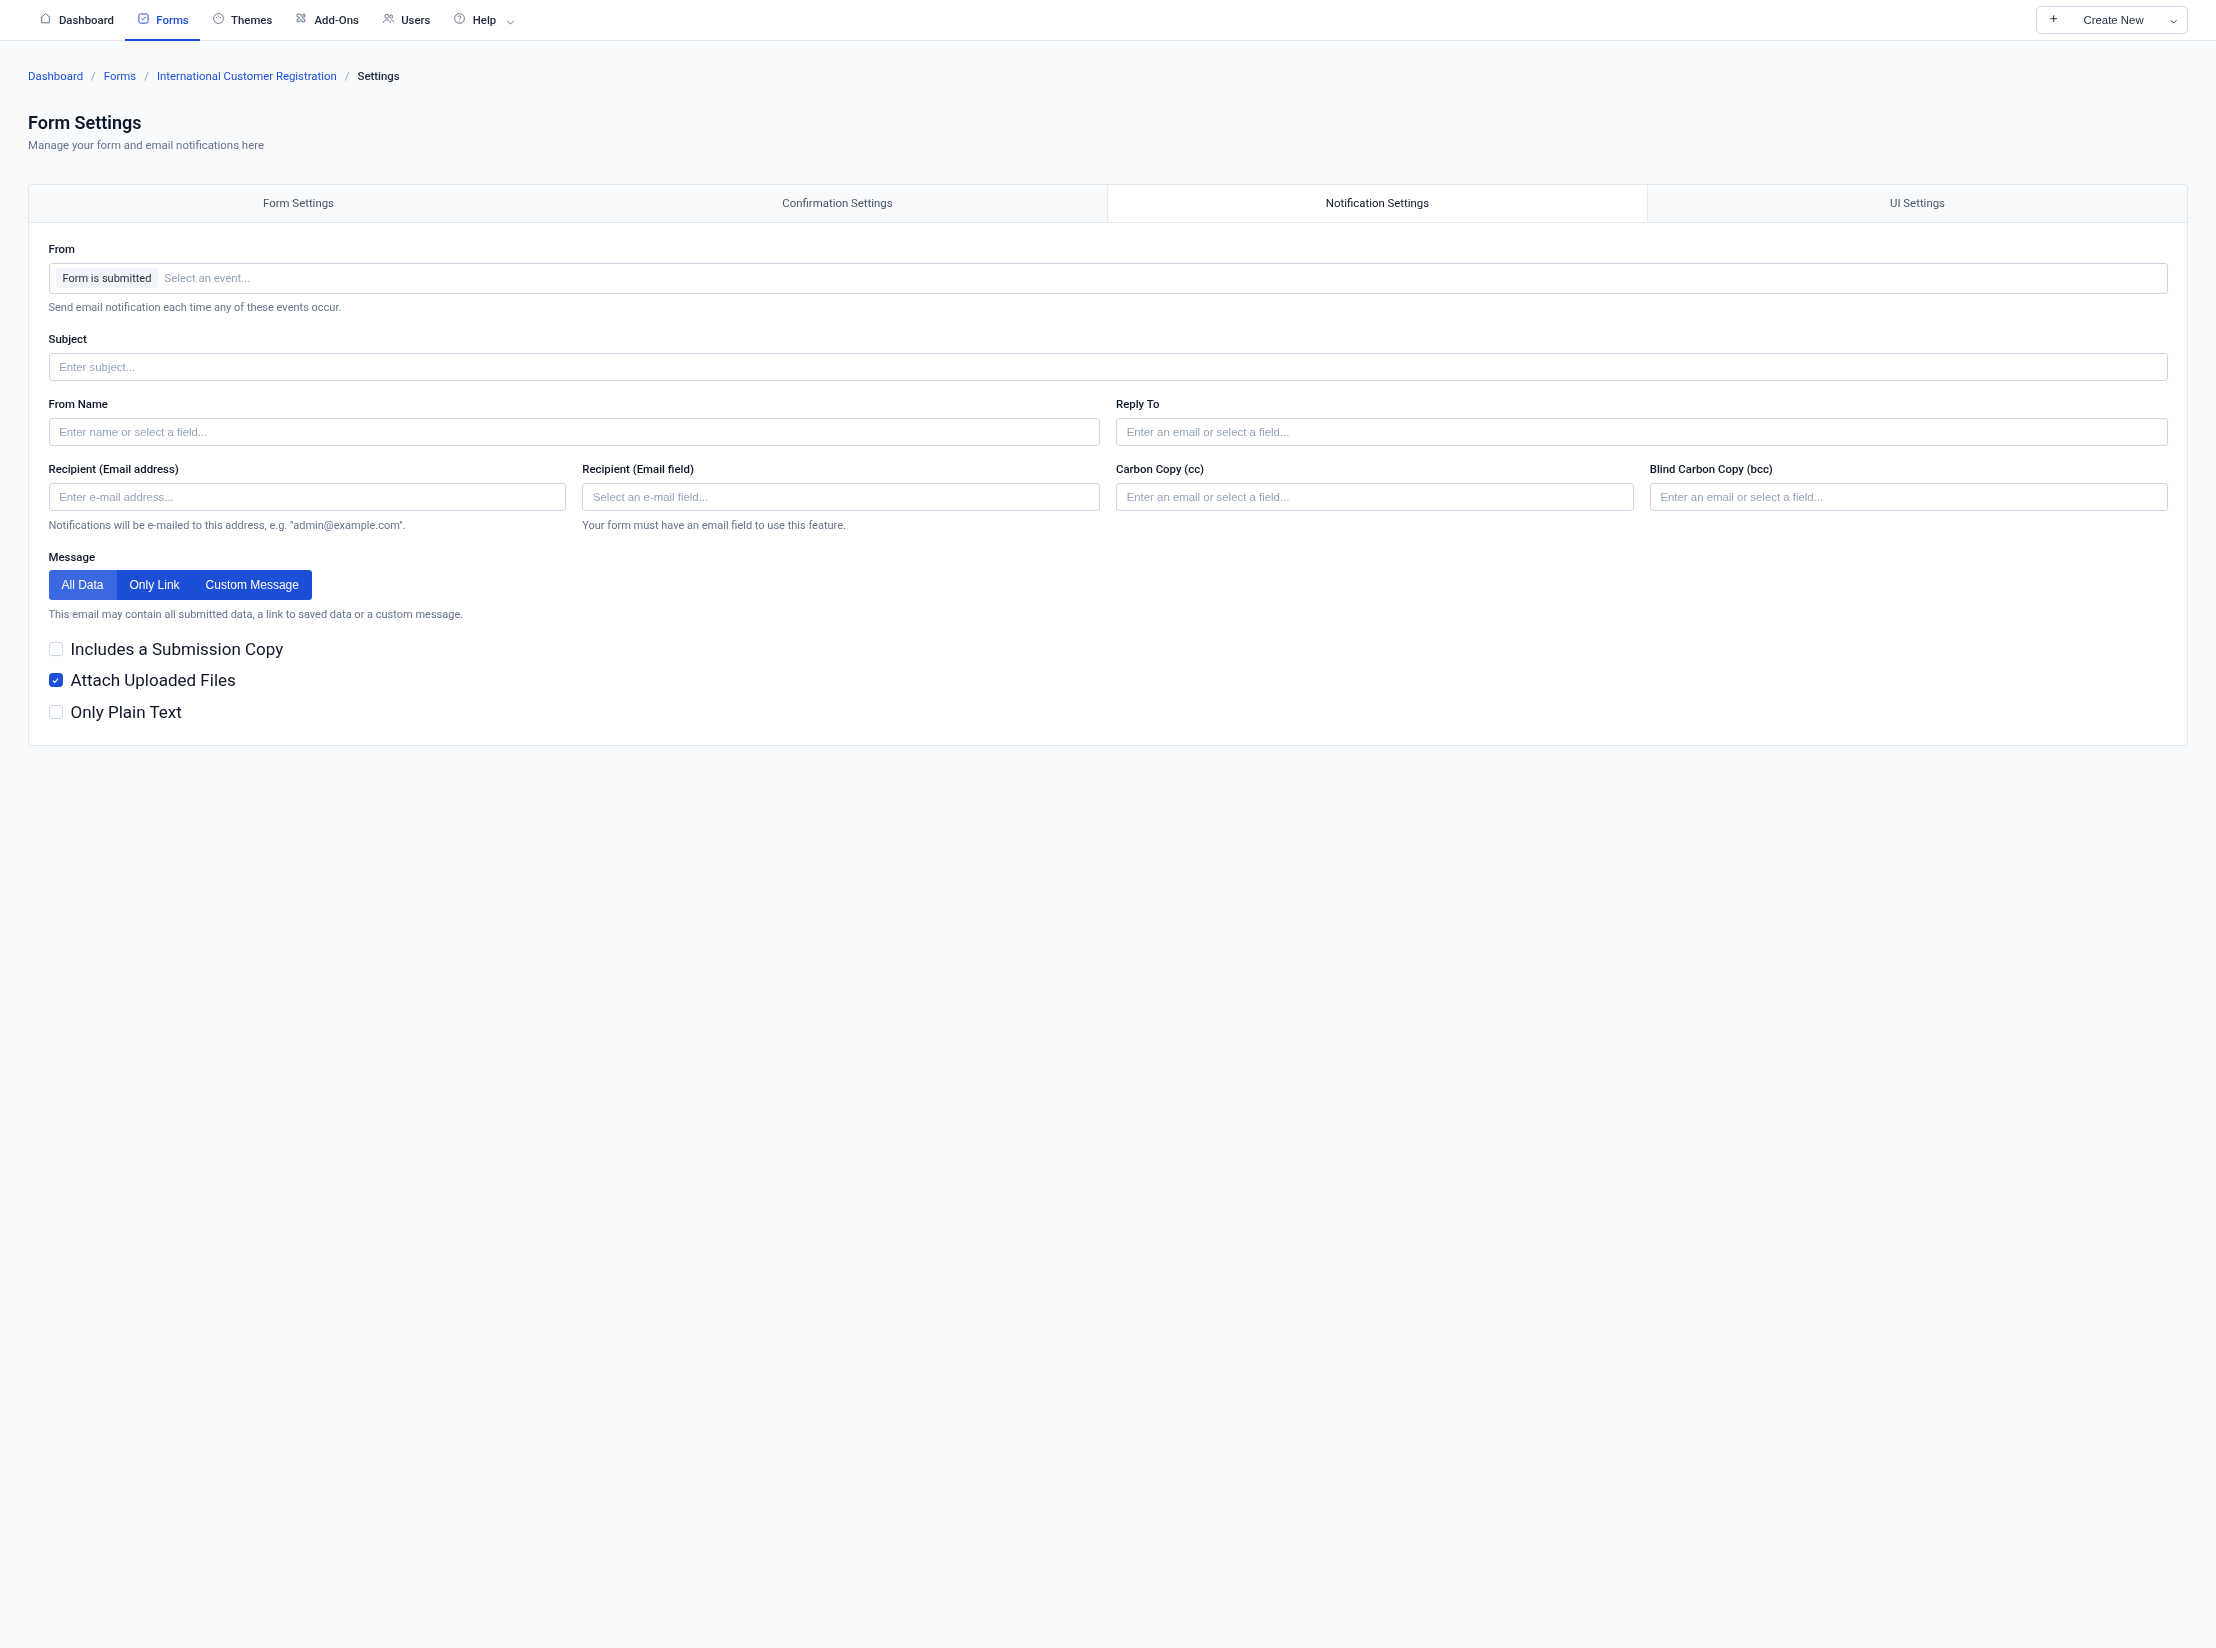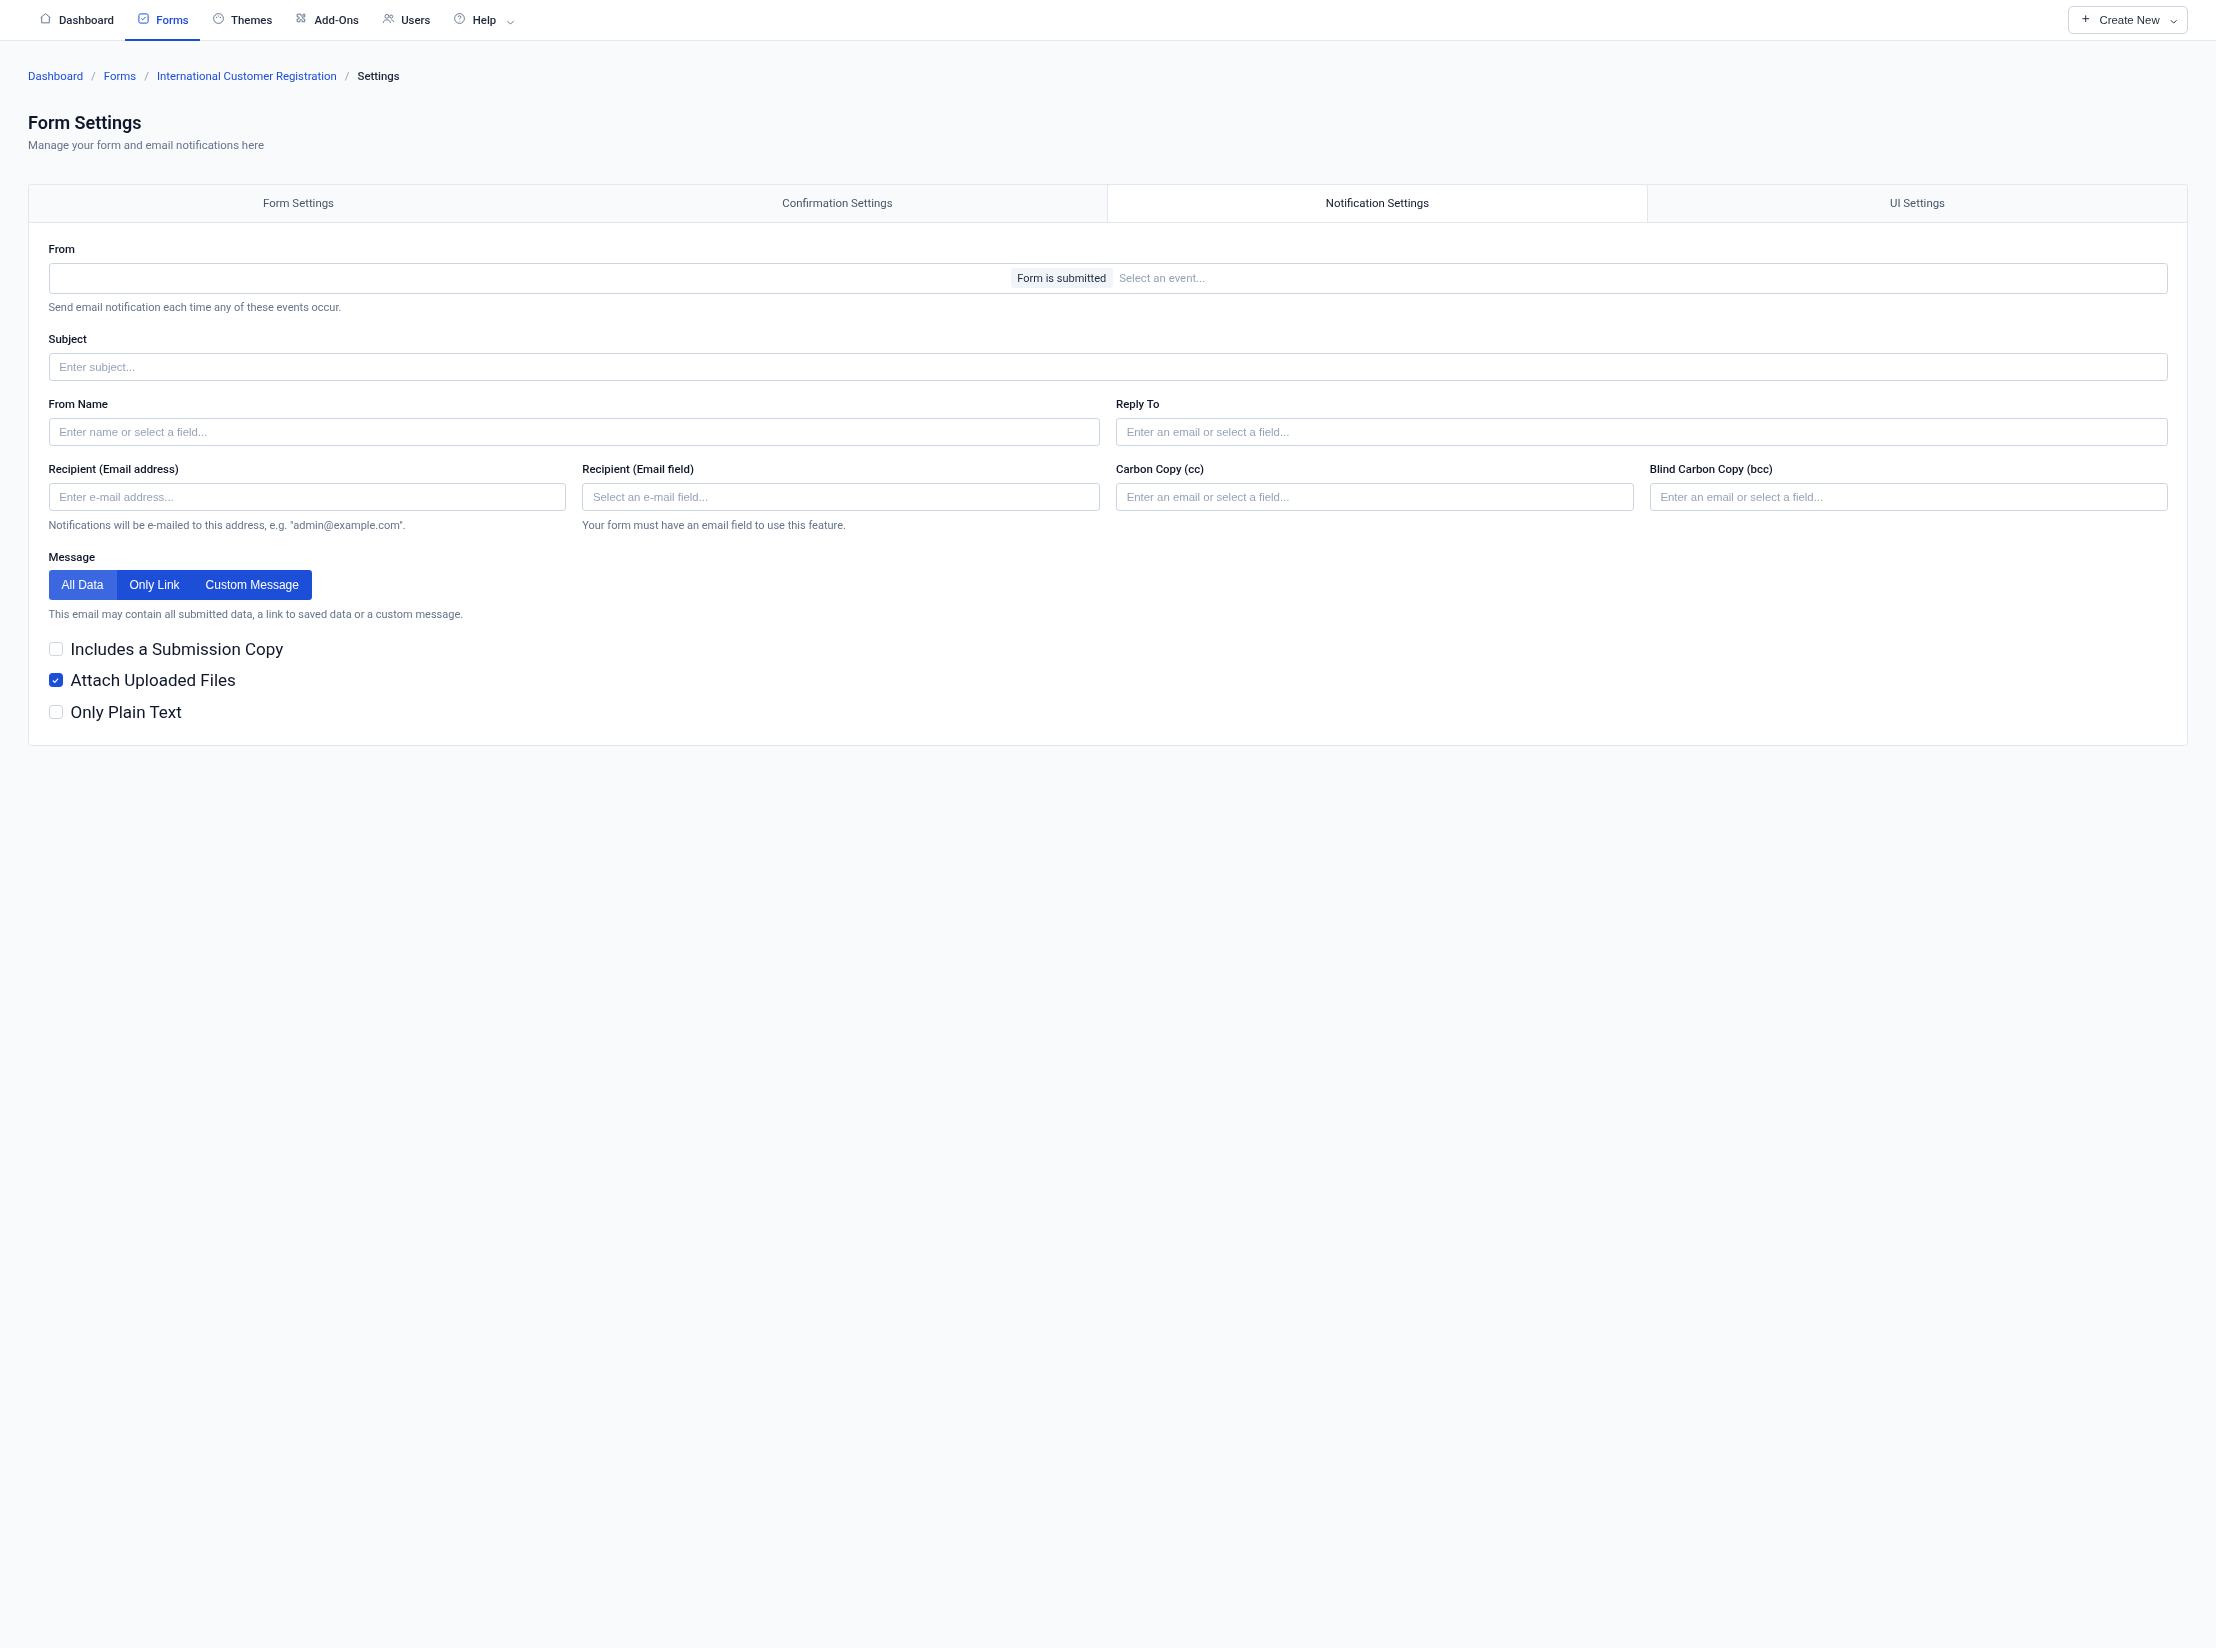--- a/index.html
+++ b/index.html
@@ -8,21 +8,21 @@
 
 .topnav { background:#fff; border-bottom:0.8px solid #e2e8f0; height:41px; display:flex; align-items:center; padding:0 28px; justify-content:space-between; }
 .topnav-left { display:flex; align-items:stretch; height:100%; }
 .nav-item { display:flex; align-items:center; gap:6.5px; padding:0 11.4px; color:#1e293b; cursor:pointer; height:100%; font-size:11.4px; font-weight:500; position:relative; }
 .nav-item svg { width:13px; height:13px; stroke:#64748b; stroke-width:1.8; fill:none; }
 .nav-item.active { color:#1d4ed8; }
 .nav-item.active::after { content:""; position:absolute; left:0; right:0; bottom:-0.8px; height:1.6px; background:#1d4ed8; }
 .nav-item.active svg { stroke:#1d4ed8; }
 .nav-item .chevron { width:8px; height:8px; margin-left:1.6px; }
 
-.create-btn { display:flex; align-items:center; gap:8px; background:#fff; border:0.8px solid #cbd5e1; border-radius:4.9px; padding:6.5px 11.4px; font-size:11.4px; font-weight:500; cursor:pointer; color:#1e293b; }
+.create-btn { display:flex; align-items:center; gap:24px; background:#fff; border:0.8px solid #cbd5e1; border-radius:4.9px; padding:6.5px 11.4px; font-size:11.4px; font-weight:500; cursor:pointer; color:#1e293b; }
 .create-btn svg { width:11.4px; height:11.4px; stroke:#1e293b; stroke-width:2; fill:none; }
 .create-btn .chevron { width:8px; height:8px; stroke:#64748b; }
 
 
 .page { padding:28px 28px 32px; }
 
 
 .breadcrumb { display:flex; align-items:center; gap:8px; font-size:11.4px; margin-bottom:29px; }
 .breadcrumb a { color:#1d4ed8; text-decoration:none; cursor:pointer; }
 .breadcrumb .sep { color:#94a3b8; }
@@ -46,21 +46,21 @@
 .tabs { background:#f8fafc; border-top-left-radius:3.2px; border-top-right-radius:3.2px; }
 .tab.active { font-weight:400; }
 
 .tab-body { padding:19.5px 19.5px 23px; }
 
 
 .form-group { margin-bottom:16px; }
 .form-group > label { display:block; font-size:11.4px; font-weight:500; color:#0f172a; margin-bottom:6.5px; }
 .hint { font-size:11px; color:#64748b; margin-top:6.5px; line-height:1.45; }
 
-.input, .tag-input { width:100%; border:0.8px solid #cbd5e1; border-radius:3.2px; padding:7.3px 9.7px; font-size:11.4px; color:#0f172a; background:#fff;justify-content:center; }
+.input, .tag-input { width:100%; border:0.8px solid #cbd5e1; border-radius:3.2px; padding:7.3px 9.7px; font-size:11.4px; color:#0f172a; background:#fff; }
 .input::placeholder, .tag-input-ph { color:#94a3b8; }
 
 .tag-input { display:flex; align-items:center; gap:6.5px; padding:4px 6.5px; min-height:31px; cursor:text; }
 .tag { background:#f1f5f9; border-radius:2.4px; padding:3.2px 6.5px; font-size:11px; color:#1e293b; }
 .tag-input-ph { font-size:11.4px; }
 
 
 .row { display:flex; gap:16px; }
 .row > .form-group { flex:1; }
 

